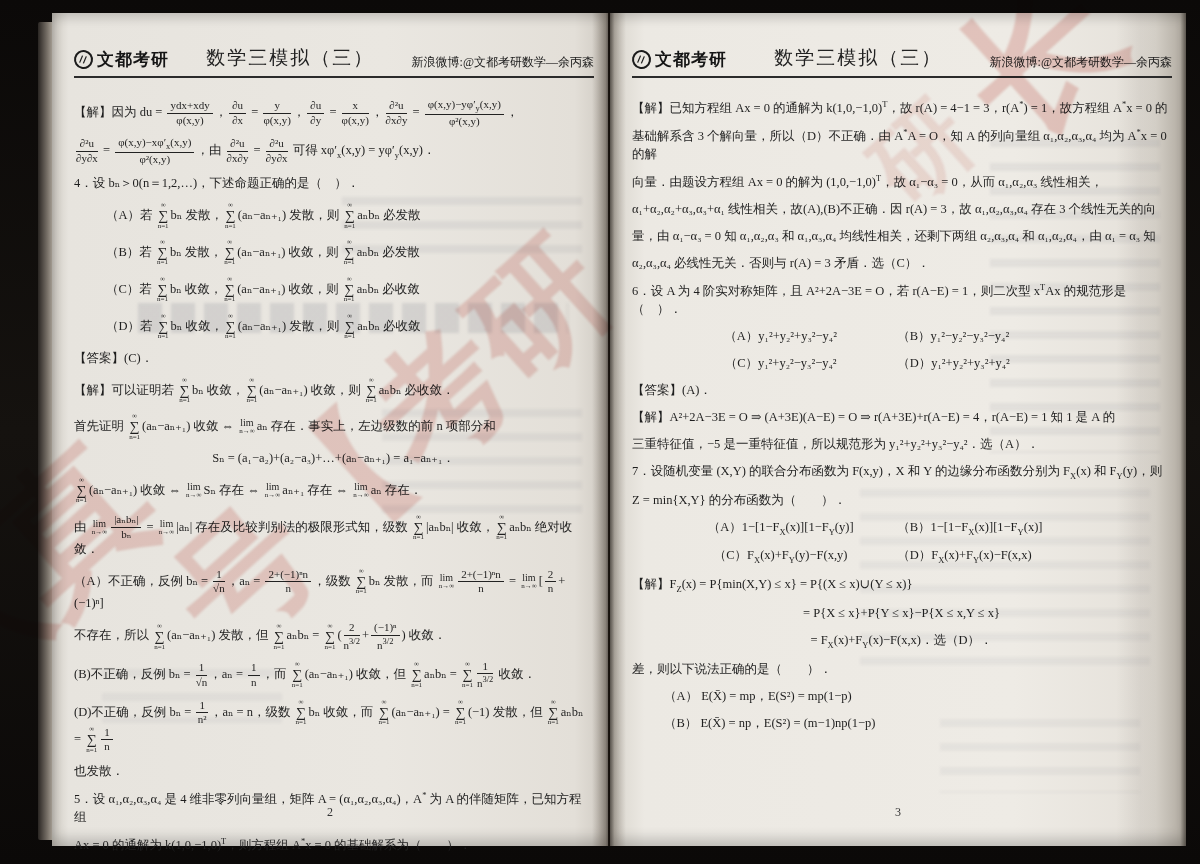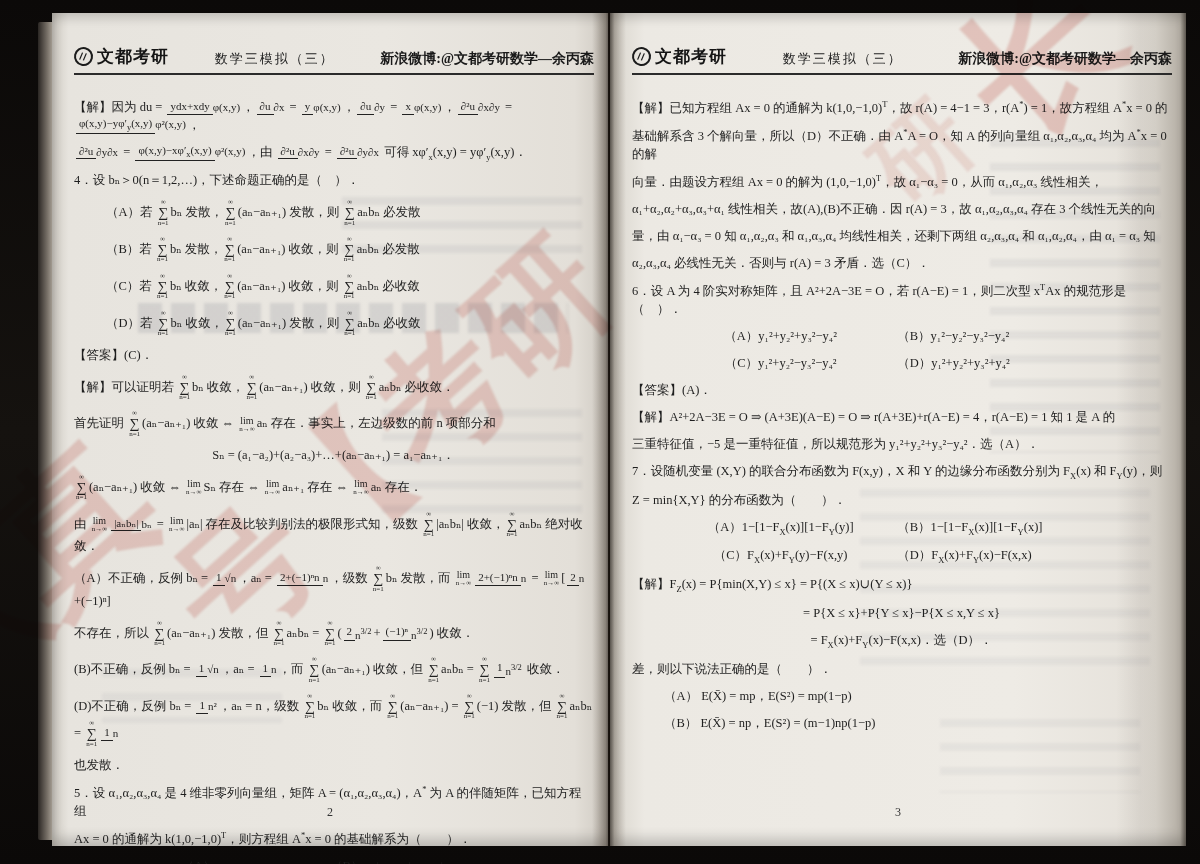--- a/index.html
+++ b/index.html
@@ -15,31 +15,31 @@
   .fold{position:absolute;top:0;bottom:0;width:40px;right:30px;
         background:linear-gradient(90deg,rgba(0,0,0,0),rgba(90,80,70,.10) 60%,rgba(0,0,0,0));}
   .gutter{position:absolute;left:592px;top:13px;width:34px;height:833px;z-index:6;pointer-events:none;
         background:linear-gradient(90deg,rgba(0,0,0,0) 0,rgba(70,58,46,.40) 40%,rgba(25,18,12,.62) 52%,rgba(70,58,46,.30) 66%,rgba(0,0,0,0) 100%);}
   .hdr{position:absolute;top:32px;left:22px;right:14px;display:flex;align-items:flex-end;gap:8px;
         border-bottom:2.5px solid #2b2b2b;padding-bottom:5px;}
   .logo{display:inline-flex;align-items:center;gap:4px;font-family:"Liberation Sans","DejaVu Sans",sans-serif;
         font-weight:bold;font-size:17px;letter-spacing:1px;color:#151515;white-space:nowrap;}
   .logo-icon{width:15px;height:15px;border:2.5px solid #1b1b1b;border-radius:50%;display:inline-flex;
         align-items:center;justify-content:center;font-size:10px;font-weight:bold;transform:rotate(12deg);}
-  .hdr-center{flex:1;text-align:center;font-size:13px;letter-spacing:2px;color:#222;white-space:nowrap;}
-  .hdr-right{font-size:14px;font-weight:bold;color:#1a1a1a;white-space:nowrap;}
+  .hdr-center{flex:1;text-align:center;font-size:19px;letter-spacing:2px;color:#222;white-space:nowrap;}
+  .hdr-right{font-size:12px;font-weight:normal;color:#1a1a1a;white-space:nowrap;}
   .pbody{position:absolute;left:22px;right:15px;top:86px;}
   .line{font-size:12.5px;line-height:1.4;margin-bottom:9.5px;color:#1e1e1e;}
   .line.center{text-align:center;}
   .line.opt{padding-left:32px;}
   .line.cols{display:flex;padding-left:32px;}
   .line.cols>span:first-child{width:46%;text-align:center;}
   .line.cols>span:last-child{flex:1;}
   sub,sup{font-size:8.5px;}
-  .fr{display:inline-flex;flex-direction:row;text-align:center;vertical-align:middle;line-height:1.05;
+  .fr{display:inline-flex;flex-direction:column;text-align:center;vertical-align:middle;line-height:1.05;
       margin:0 2px;font-size:11px;}
   .fr>span:first-child{border-bottom:1px solid #222;padding:0 3px 1px;}
   .fr>span:last-child{padding-top:1px;}
   .sum{display:inline-flex;flex-direction:column;align-items:center;vertical-align:middle;line-height:1;margin:0 2px;}
   .sum>span:first-child,.sum>span:last-child{font-size:7px;line-height:1;}
   .sum>span:nth-child(2){font-size:14px;line-height:.95;}
   .lim{display:inline-flex;flex-direction:column;align-items:center;vertical-align:middle;line-height:1;margin:0 2px;}
   .lim>span:first-child{font-size:10px;}
   .lim>span:last-child{font-size:7px;}
   .pageno{position:absolute;bottom:26px;left:0;right:0;text-align:center;font-size:12px;color:#333;}

